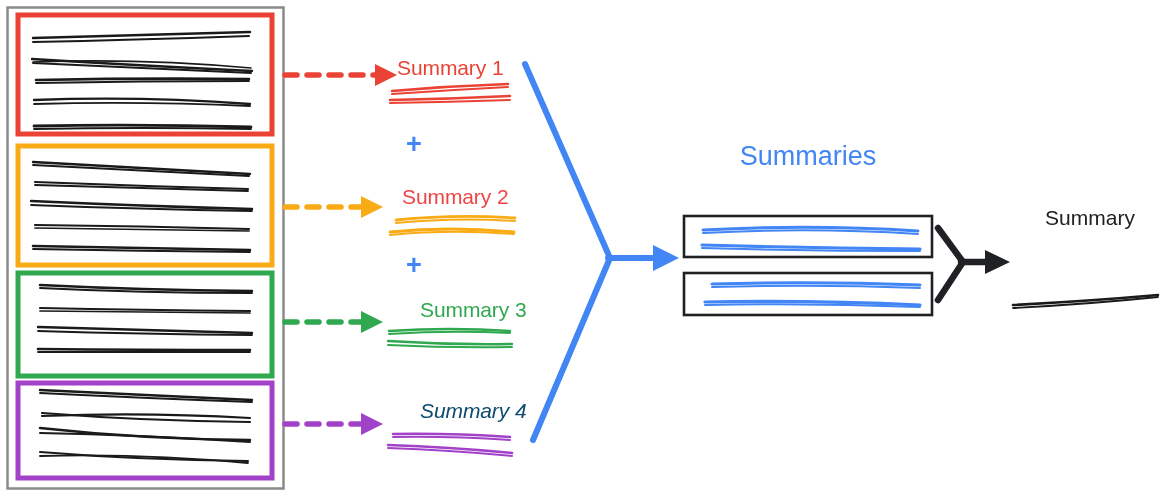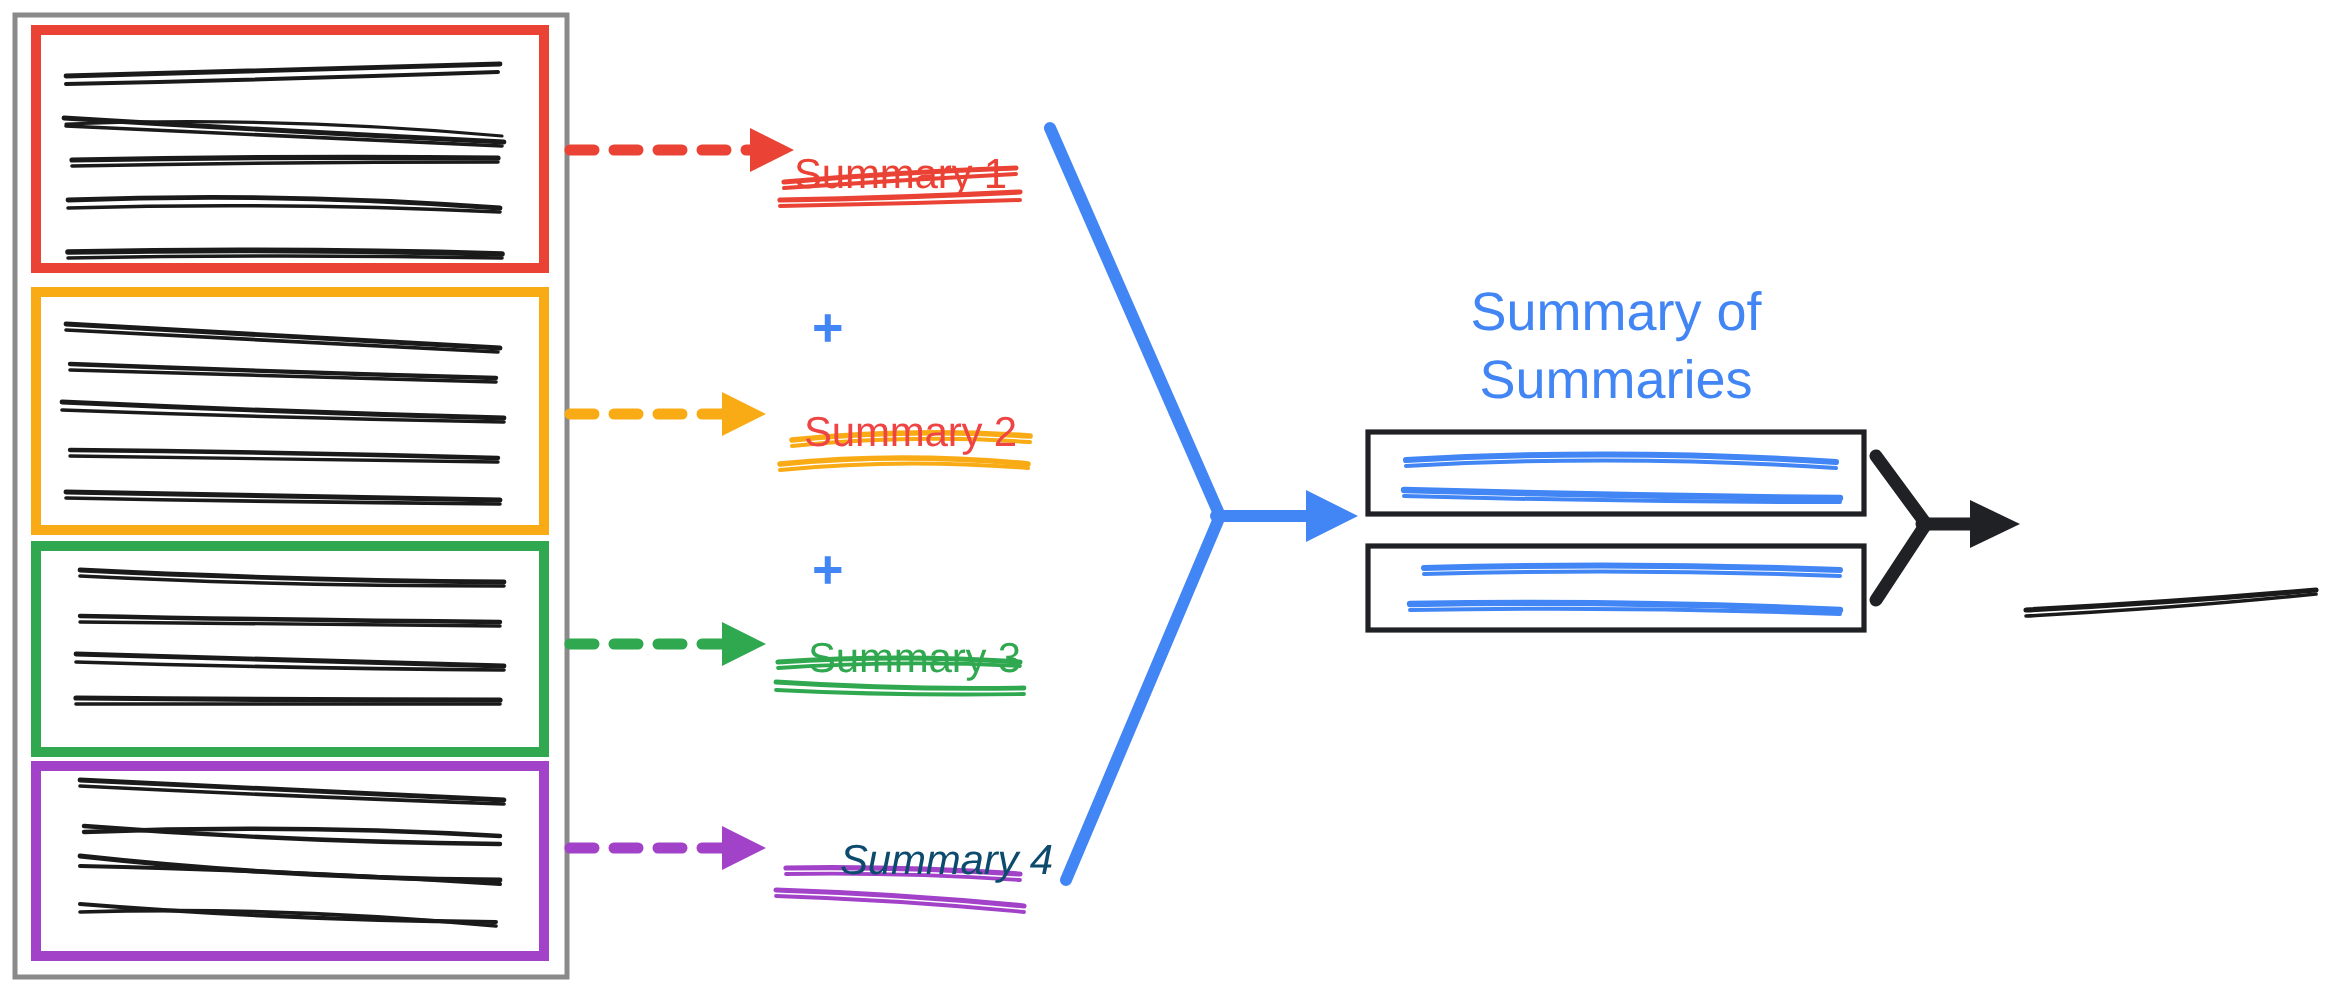--- a/index.html
+++ b/index.html
@@ -20,21 +20,20 @@
   .lbl {
     position: absolute;
     white-space: nowrap;
     font-family: "Liberation Sans", sans-serif;
     line-height: 1.0;
   }
   .summary-label {
     font-size: 21px;
     font-weight: 500;
     letter-spacing: -0.1px;
-    margin-top: 20px;
   }
   .sos-label {
     font-size: 27px;
     font-weight: 500;
     text-align: center;
     line-height: 1.25;
   }
   .final-label {
     font-size: 21px;
     font-weight: 400;
@@ -184,25 +183,25 @@
   </svg>
 
   <div class="lbl summary-label" style="left:397px; top:57px; color:#EA4335;">Summary 1</div>
 
   <div class="lbl summary-label" style="left:406px; top:131px; color:#4285F4; font-size:27px; font-weight:700;">+</div>
 
   <div class="lbl summary-label" style="left:402px; top:186px; color:#ef4444;">Summary 2</div>
 
   <div class="lbl summary-label" style="left:406px; top:252px; color:#4285F4; font-size:27px; font-weight:700;">+</div>
 
-  <div class="lbl summary-label" style="left:404px; top:299px; color:#2FA84F;text-align:center;">Summary 3</div>
+  <div class="lbl summary-label" style="left:420px; top:299px; color:#2FA84F;text-align:center;">Summary 3</div>
 
   <div class="lbl summary-label" style="left:420px; top:400px; color:#0c4a6e;font-style:italic;">Summary 4</div>
 
   <div class="lbl sos-label" style="left:684px; top:140px; width:248px; color:#4285F4;">
-    <div>Summary of</div>
     <div>Summaries</div>
   </div>
 
   <div class="lbl final-label" style="left:1010px; top:203px; width:160px;">
+    <div>Summary</div>
   </div>
 
 </div>
 
 </body></html>

